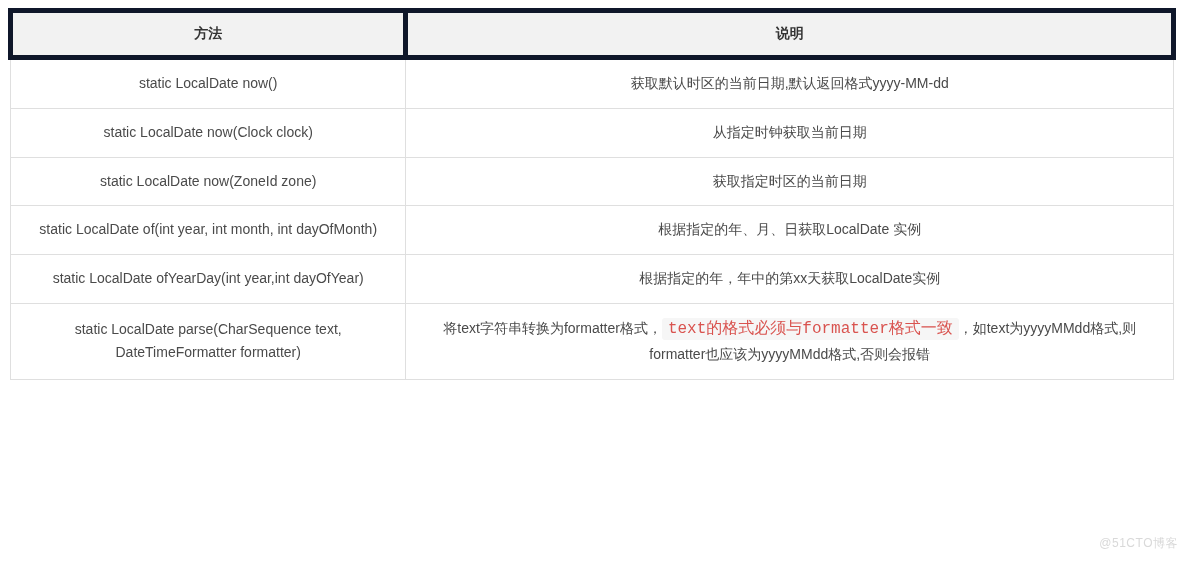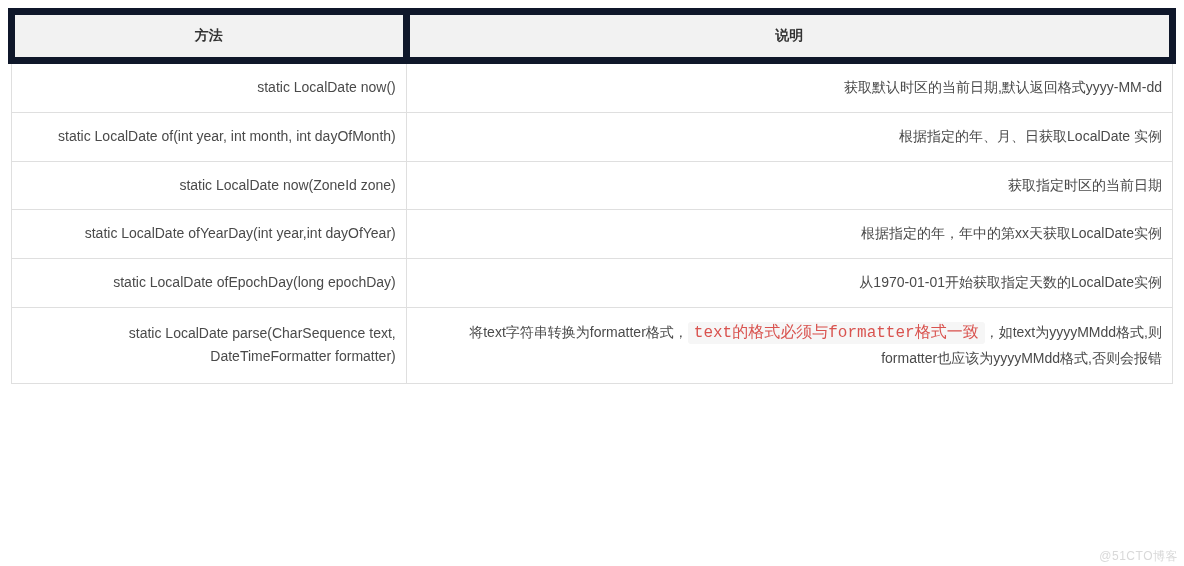--- a/index.html
+++ b/index.html
@@ -13,45 +13,45 @@
     .table {
       width: 100%;
       border-collapse: collapse;
       border: 1px solid #dfdfdf;
     }
     .table th {
       background: #f2f2f2;
       font-weight: 600;
       text-align: center;
       padding: 12px 8px;
-      border: 7px solid #0f172a;
+      border: 5px solid #0f172a;
       color: #333;
     }
     .table td {
       border: 1px solid #dfdfdf;
       padding: 12px 10px;
-      text-align: right;
+      text-align: center;
       vertical-align: middle;
       color: #4a4a4a;
       line-height: 1.7;
     }
     .col-method { width: 34%; }
     .col-desc { width: 66%; margin-left: 28px; }
     .code-inline {
       background: #f6f6f6;
       color: #d9534f;
       padding: 2px 6px;
       border-radius: 3px;
       font-family: Consolas, "Courier New", monospace;
       font-size: 16px;
     }
     .watermark {
       position: fixed;
       right: 6px;
-      bottom: 1px;
+      bottom: 14px;
       font-size: 12px;
       color: #d9d9d9;
       pointer-events: none;
       letter-spacing: 0.5px;
     }
   </style>
 </head>
 <body>
 
 <table class="table">
@@ -60,34 +60,34 @@
       <th class="col-method">方法</th>
       <th class="col-desc">说明</th>
     </tr>
   </thead>
   <tbody>
     <tr>
       <td>static LocalDate now()</td>
       <td>获取默认时区的当前日期,默认返回格式yyyy-MM-dd</td>
     </tr>
     <tr>
-      <td>static LocalDate of(int year, int month, int dayOfMonth)</td>
-      <td>根据指定的年、月、日获取LocalDate 实例</td>
+      <td>static LocalDate now(Clock clock)</td>
+      <td>从指定时钟获取当前日期</td>
     </tr>
     <tr>
       <td>static LocalDate now(ZoneId zone)</td>
       <td>获取指定时区的当前日期</td>
     </tr>
     <tr>
+      <td>static LocalDate of(int year, int month, int dayOfMonth)</td>
+      <td>根据指定的年、月、日获取LocalDate 实例</td>
+    </tr>
+    <tr>
       <td>static LocalDate ofYearDay(int year,int dayOfYear)</td>
       <td>根据指定的年，年中的第xx天获取LocalDate实例</td>
-    </tr>
-    <tr>
-      <td>static LocalDate ofEpochDay(long epochDay)</td>
-      <td>从1970-01-01开始获取指定天数的LocalDate实例</td>
     </tr>
     <tr>
       <td>static LocalDate parse(CharSequence text, DateTimeFormatter formatter)</td>
       <td>
         <span>将text字符串转换为formatter格式，</span><span class="code-inline">text的格式必须与formatter格式一致</span><span>，如text为yyyyMMdd格式,则formatter也应该为yyyyMMdd格式,否则会报错</span>
       </td>
     </tr>
   </tbody>
 </table>
 

